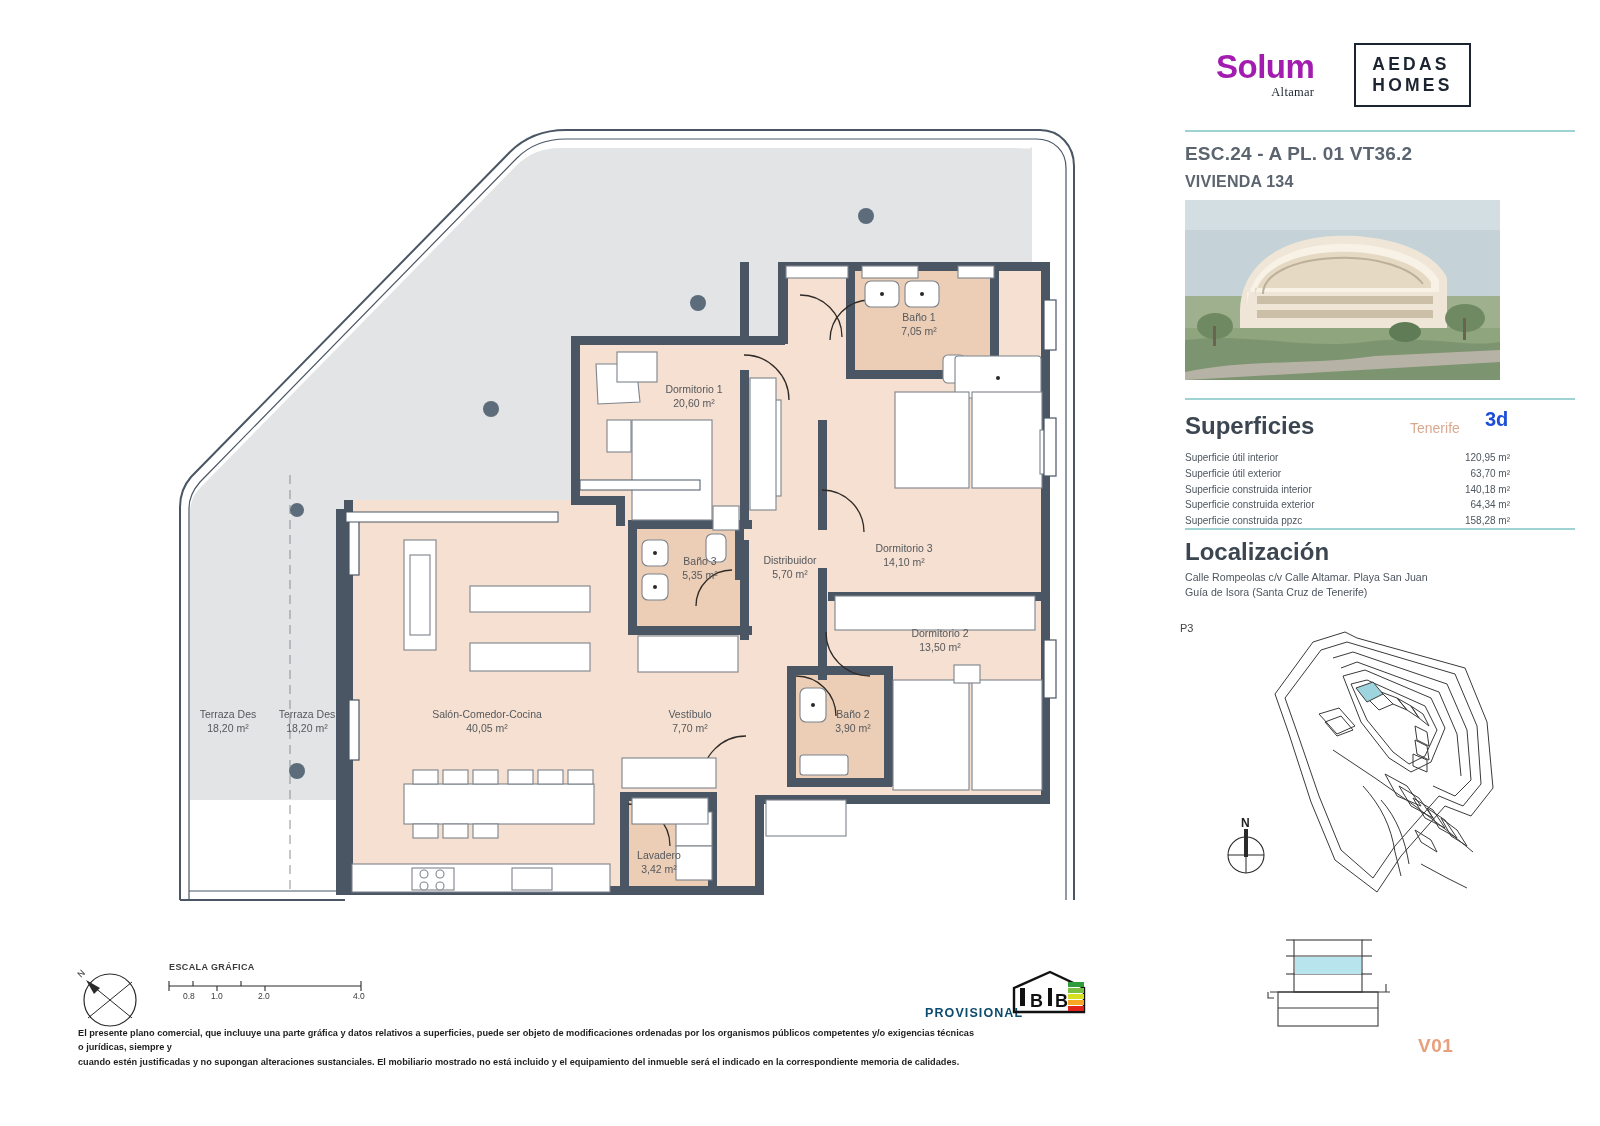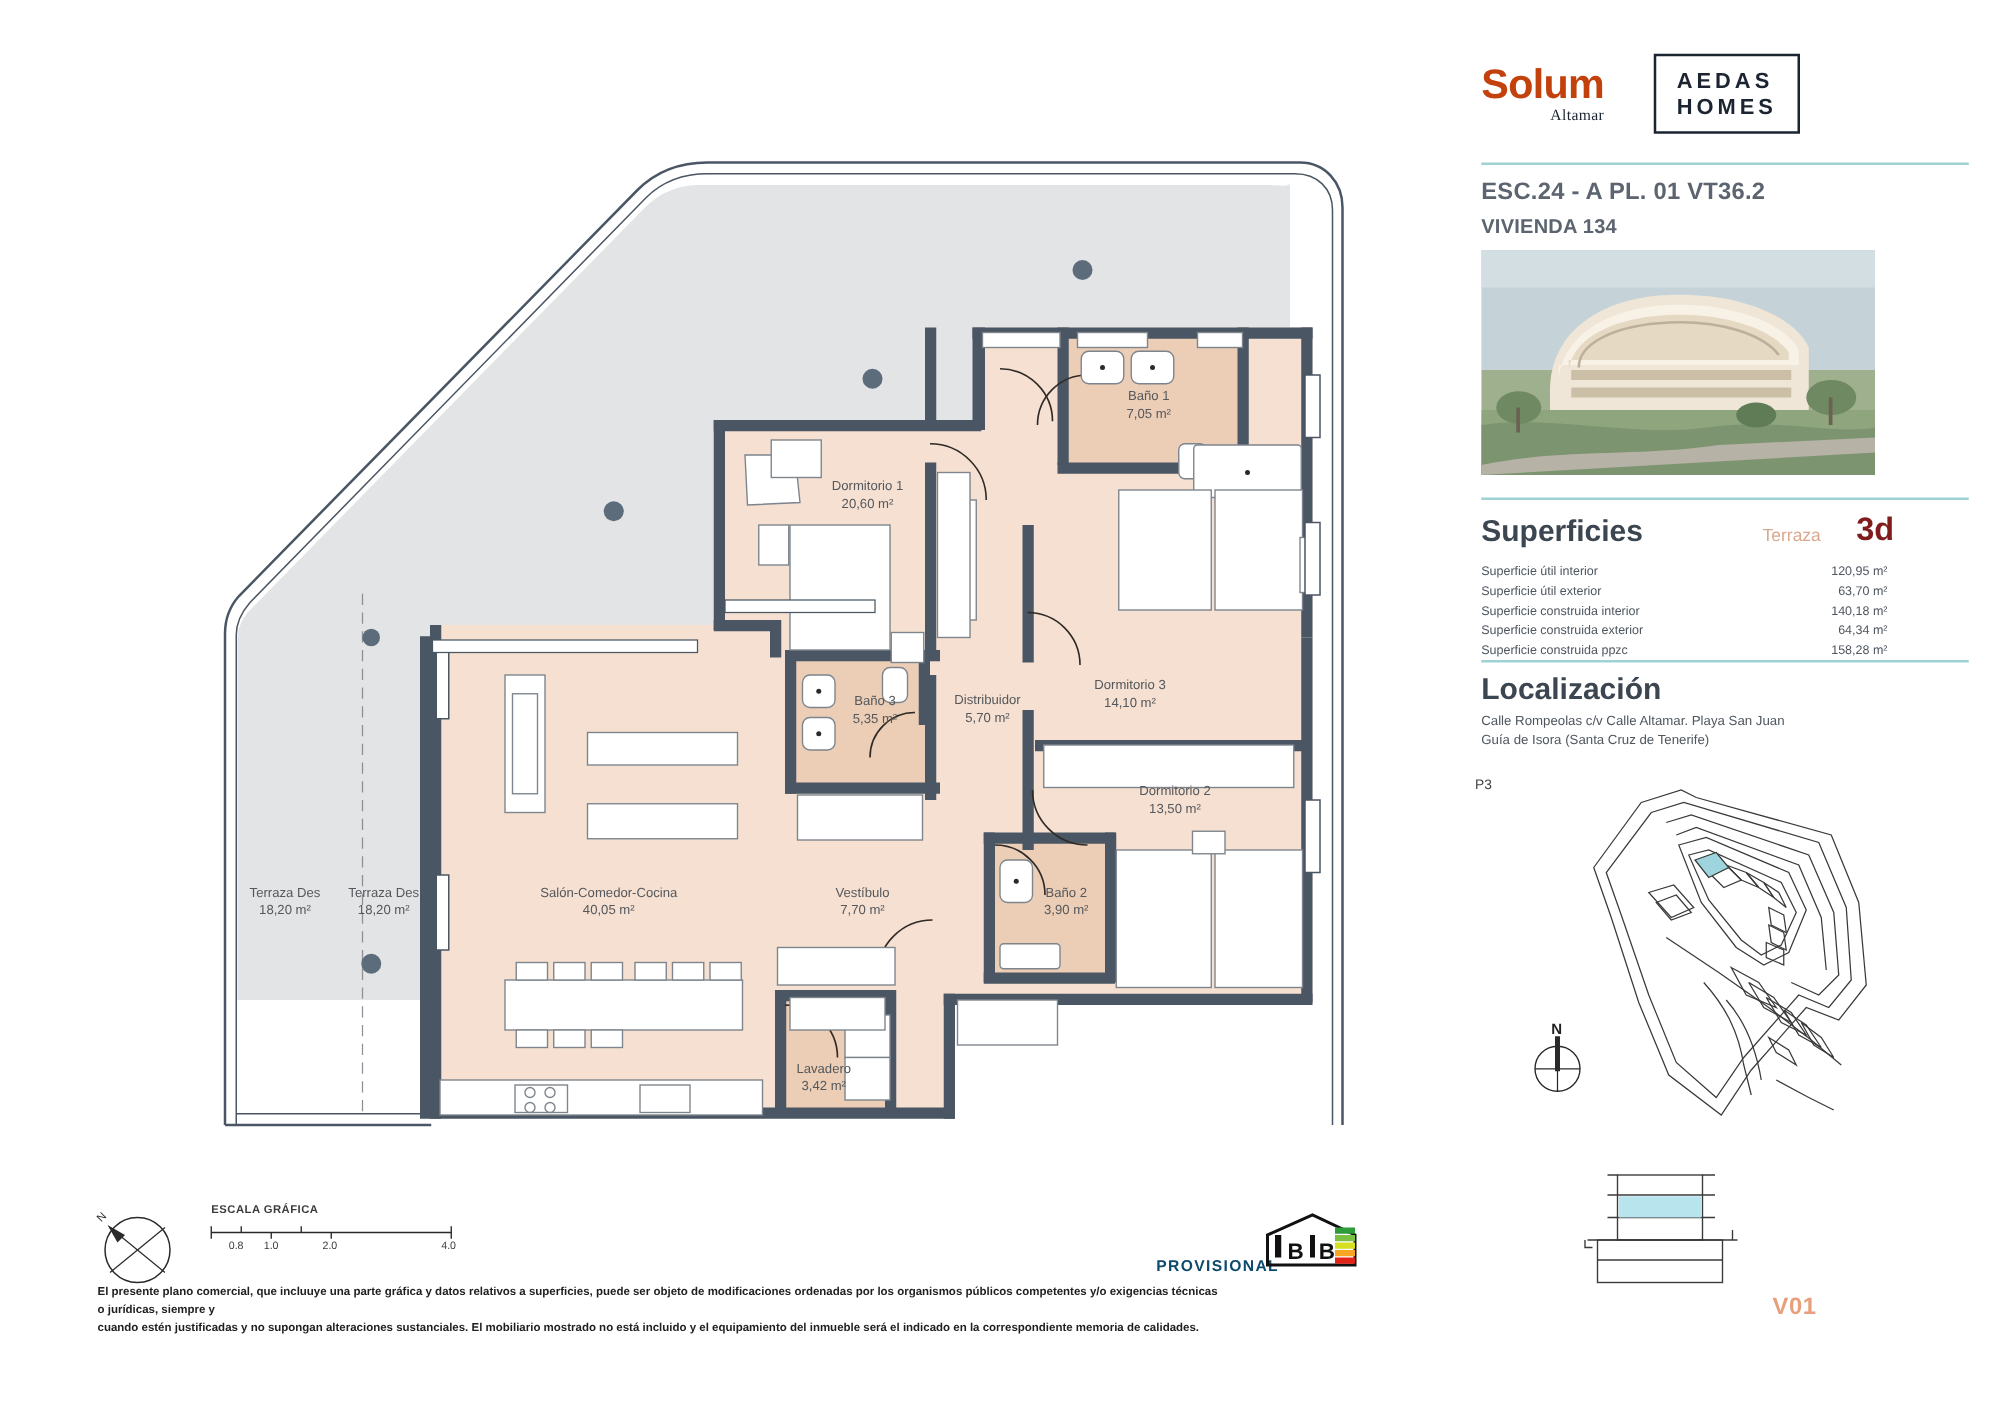--- a/index.html
+++ b/index.html
@@ -32,36 +32,36 @@
 
   #disclaimer {
     position:absolute; left:78px; top:1026px; width:900px;
     font-size:9.2px; line-height:1.55; color:#1f1f1f; font-weight:600;
   }
 
   
   #right-panel { position:absolute; left:1160px; top:0; width:440px; height:1126px; background:#fff; }
 
   .hdr-row { position:absolute; left:25px; top:40px; width:390px; height:70px; display:flex; align-items:center; }
-  #solum-logo { font-size:33px; font-weight:700; color:#c2410c; letter-spacing:-.5px; line-height:1; }
+  #solum-logo { font-size:33px; font-weight:700; color:#a21caf; letter-spacing:-.5px; line-height:1;margin-left:31px; }
   #solum-sub  { font-size:12.5px; color:#1b2430; text-align:right; margin-top:2px; letter-spacing:.3px; font-family:"Liberation Serif", serif;}
   #aedas-box {
     margin-left:40px; border:2.5px solid #1b2430; padding:9px 16px 9px 16px;
     font-size:17.5px; font-weight:700; letter-spacing:3.2px; color:#1b2430; line-height:1.18;
   }
   .rule { position:absolute; height:2px; background:#9fd3d3; left:25px; width:390px; }
 
   #ref-line1 { position:absolute; left:25px; top:143px; font-size:19px; font-weight:700; color:#5c6470; letter-spacing:.2px;}
   #ref-line2 { position:absolute; left:25px; top:173px; font-size:16px; font-weight:700; color:#5c6470; letter-spacing:.2px;}
 
   #render-photo { position:absolute; left:25px; top:200px; width:315px; height:180px; overflow:hidden; }
 
   #superficies-title { position:absolute; left:25px; top:412px; font-size:24px; font-weight:700; color:#3c4650; }
   #vivienda-word { position:absolute; left:250px; top:420px; font-size:14px; color:#d9a98f; }
-  #vivienda-type { position:absolute; left:325px; top:408px; font-size:26px; font-weight:700; color:#7f1d1d; }
+  #vivienda-type { position:absolute; left:325px; top:408px; font-size:20px; font-weight:700; color:#1d4ed8; }
 
   #surf-table { position:absolute; left:25px; top:450px; width:325px; font-size:10px; color:#4e565f; }
   #surf-table .row { display:flex; justify-content:space-between; line-height:1.58; }
   #surf-table .row .val { font-variant-numeric:tabular-nums; }
 
   #localizacion-title { position:absolute; left:25px; top:538px; font-size:24px; font-weight:700; color:#3c4650; }
   #addr { position:absolute; left:25px; top:570px; width:340px; font-size:10.6px; line-height:1.45; color:#4e565f; }
 
   #p3-label { position:absolute; left:20px; top:622px; font-size:11px; color:#444; }
   #site-map { position:absolute; left:55px; top:610px; width:290px; height:285px; }
@@ -425,21 +425,21 @@
         <rect x="28" y="126" width="3" height="20" fill="#6b6351"></rect>
         <ellipse cx="220" cy="132" rx="16" ry="10" fill="#5f7c56"></ellipse>
 
         <rect x="0" y="0" width="315" height="30" fill="#d8e3e7" opacity=".7"></rect>
       </svg>
     </div>
 
     <div class="rule" style="top:398px;"></div>
 
     <div id="superficies-title">Superficies</div>
-    <div id="vivienda-word">Terraza</div>
+    <div id="vivienda-word">Tenerife</div>
     <div id="vivienda-type">3d</div>
 
     <div id="surf-table">
       <div class="row">
         <span>Superficie útil interior</span>
         <span class="val">120,95 m²</span>
       </div>
       <div class="row">
         <span>Superficie útil exterior</span>
         <span class="val">63,70 m²</span>

